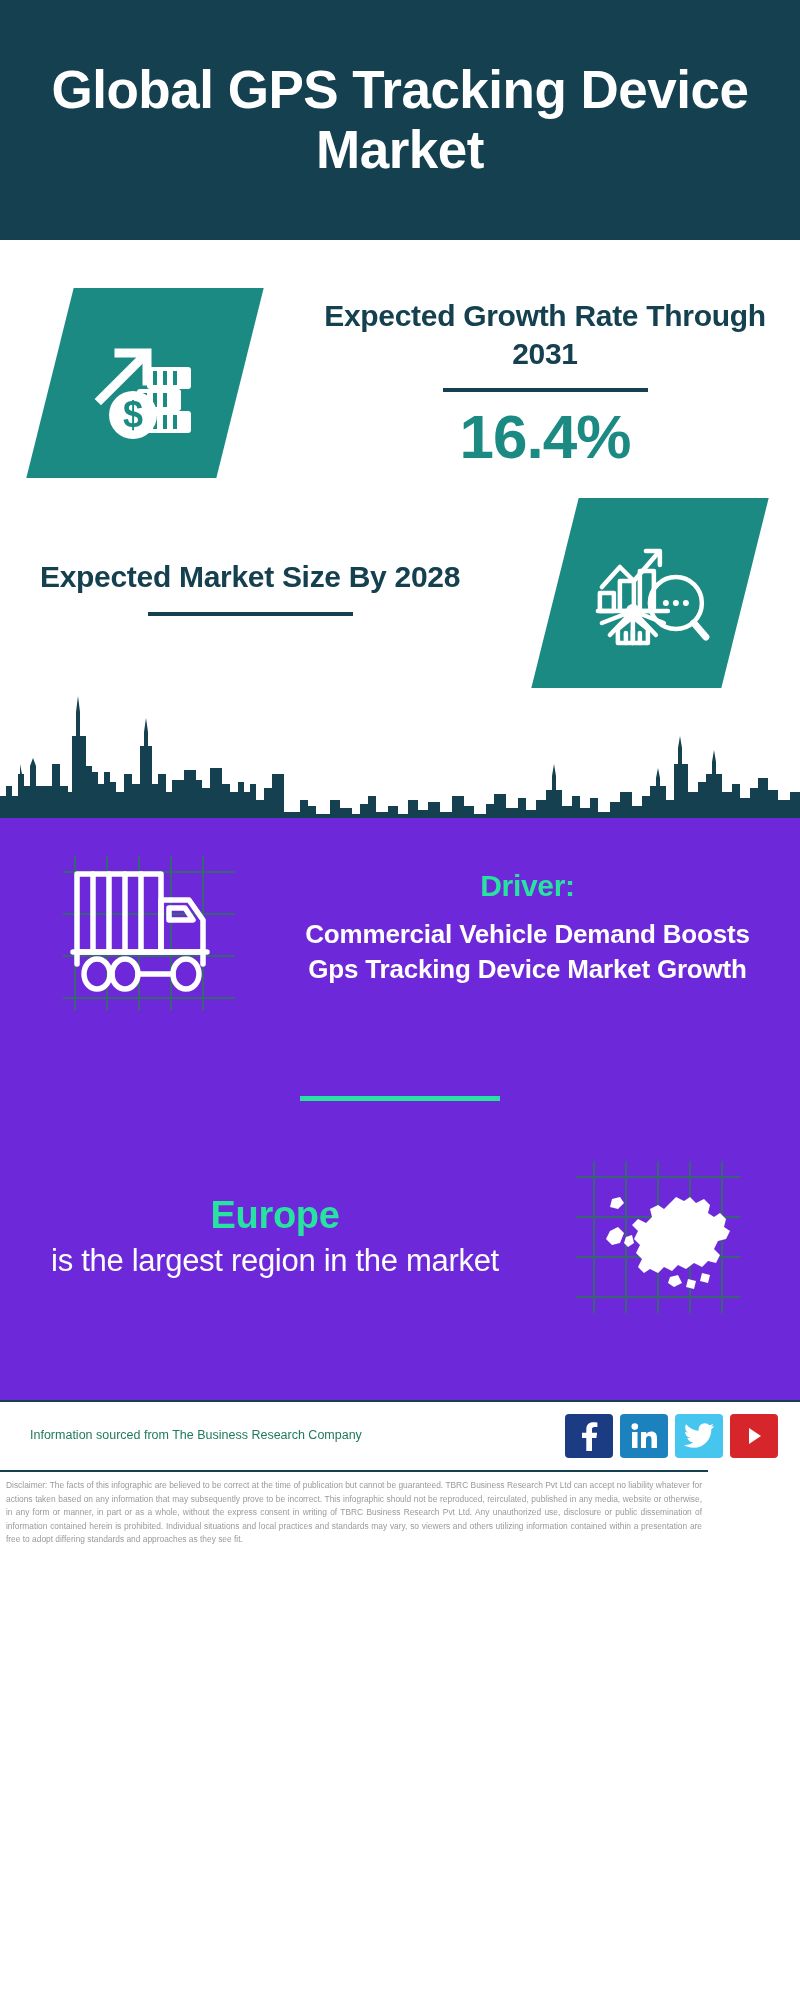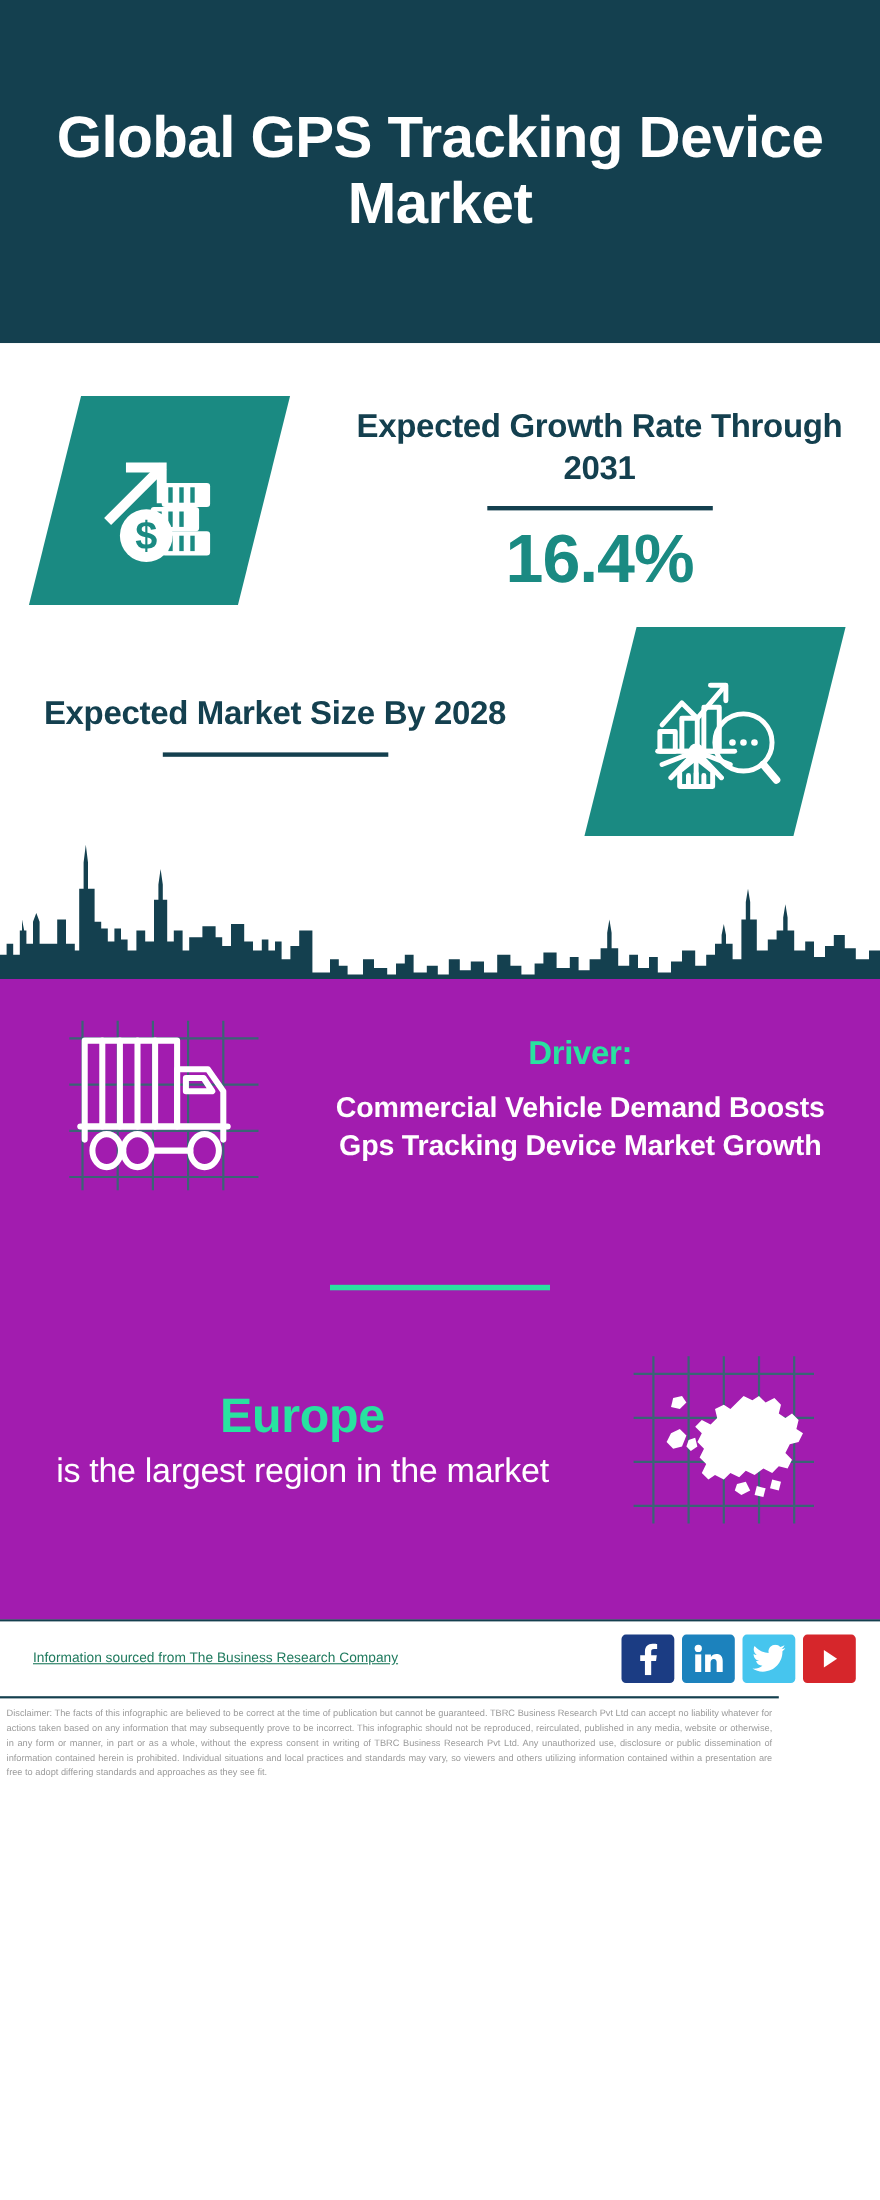--- a/index.html
+++ b/index.html
@@ -6,21 +6,21 @@
   html,body { width:800px; height:2000px; }
   body {
     font-family:"Liberation Sans", sans-serif;
     background:#ffffff;
     position:relative;
     overflow:hidden;
   }
 
   
   .header {
-    width:800px; height:312px;
+    width:800px; height:240px;
     background:#14404f;
     display:flex; align-items:center; justify-content:center;
   }
   .header-title {
     color:#ffffff;
     font-size:53px;
     font-weight:bold;
     line-height:1.13;
     text-align:center;
     letter-spacing:-0.5px;
@@ -66,21 +66,21 @@
     letter-spacing:-1px;
   }
 
   
   .skyline-wrap { width:800px; height:130px; position:relative; line-height:0; }
   .skyline-wrap svg { display:block; width:800px; height:130px; }
 
   
   .dark-zone {
     width:800px;
-    background:#a21caf;
+    background:#6d28d9;
     position:relative;
     padding-bottom:10px;
   }
 
   .driver-row { display:flex; align-items:center; padding:20px 0 0 0; }
   .driver-icon-cell { width:295px; display:flex; justify-content:center; position:relative; }
   .driver-text { flex:1; padding-right:40px; text-align:center; }
   .driver-head {
     color:#28e2a0;
     font-size:30px; font-weight:bold;
@@ -97,21 +97,21 @@
   .green-divider {
     width:200px; height:5px;
     background:#28e2a0;
     margin:78px auto 0 auto;
   }
 
   .region-row { display:flex; align-items:center; padding:54px 0 70px 0; }
   .region-text { flex:1; text-align:center; padding-left:40px; }
   .region-name {
     color:#28e2a0;
-    font-size:44px; font-weight:bold;
+    font-size:38px; font-weight:bold;
     margin-bottom:4px;
     letter-spacing:-0.3px;
   }
   .region-sub {
     color:#ffffff;
     font-size:31px; font-weight:normal;
     line-height:1.28;
     letter-spacing:-0.3px;
   }
   .region-map-cell { width:290px; display:flex; justify-content:center; }
@@ -122,21 +122,20 @@
     background:#ffffff;
     display:flex; align-items:center;
     padding:0 22px 0 30px;
     border-top:2px solid #14404f;
   }
   .footer-text { flex:1; }
   .footer-line {
     color:#1f7a5e;
     font-size:12.5px;
     line-height:1.55;
-    text-decoration:underline;
   }
   .social { display:flex; gap:7px; }
   .social-btn {
     width:48px; height:44px;
     border-radius:4px;
     display:flex; align-items:center; justify-content:center;
   }
   .sb-fb { background:#1b3c83; }
   .sb-li { background:#1c82bd; }
   .sb-tw { background:#46c5ee; }

